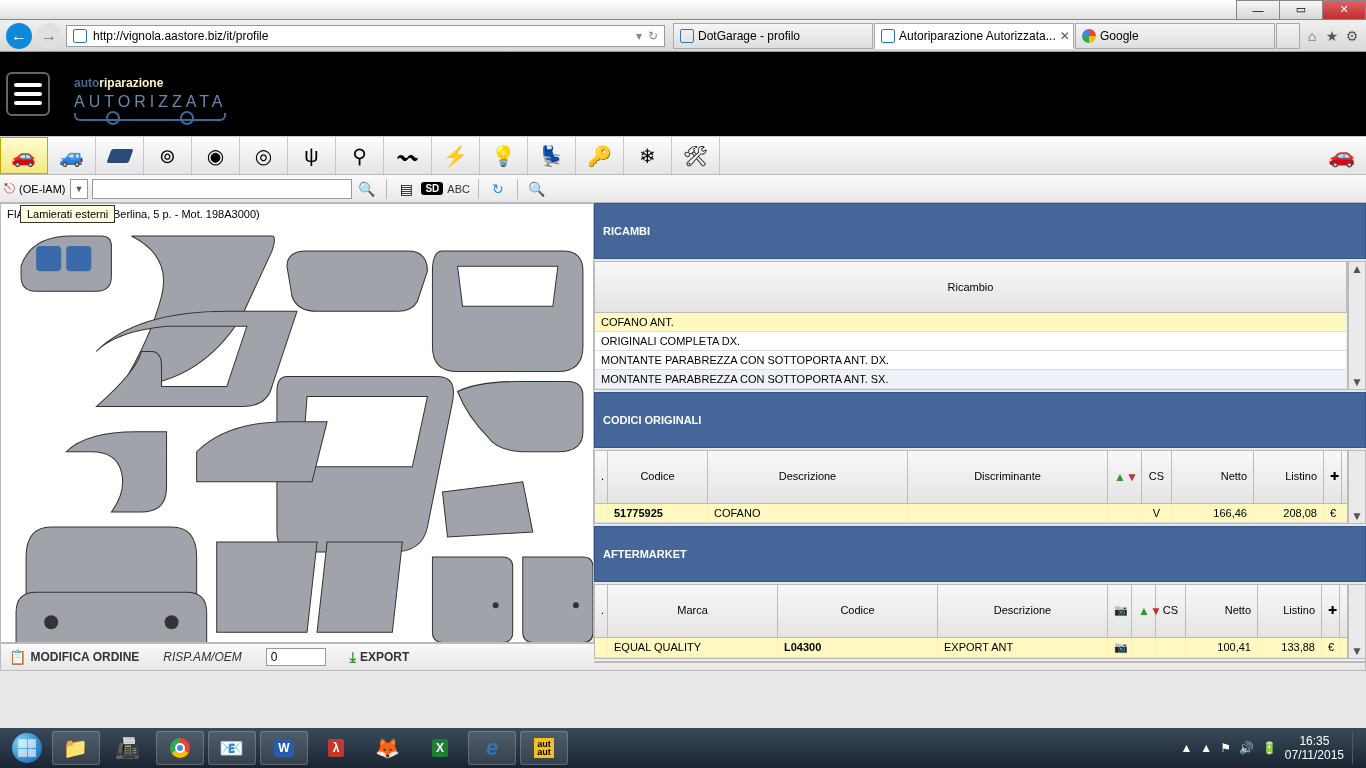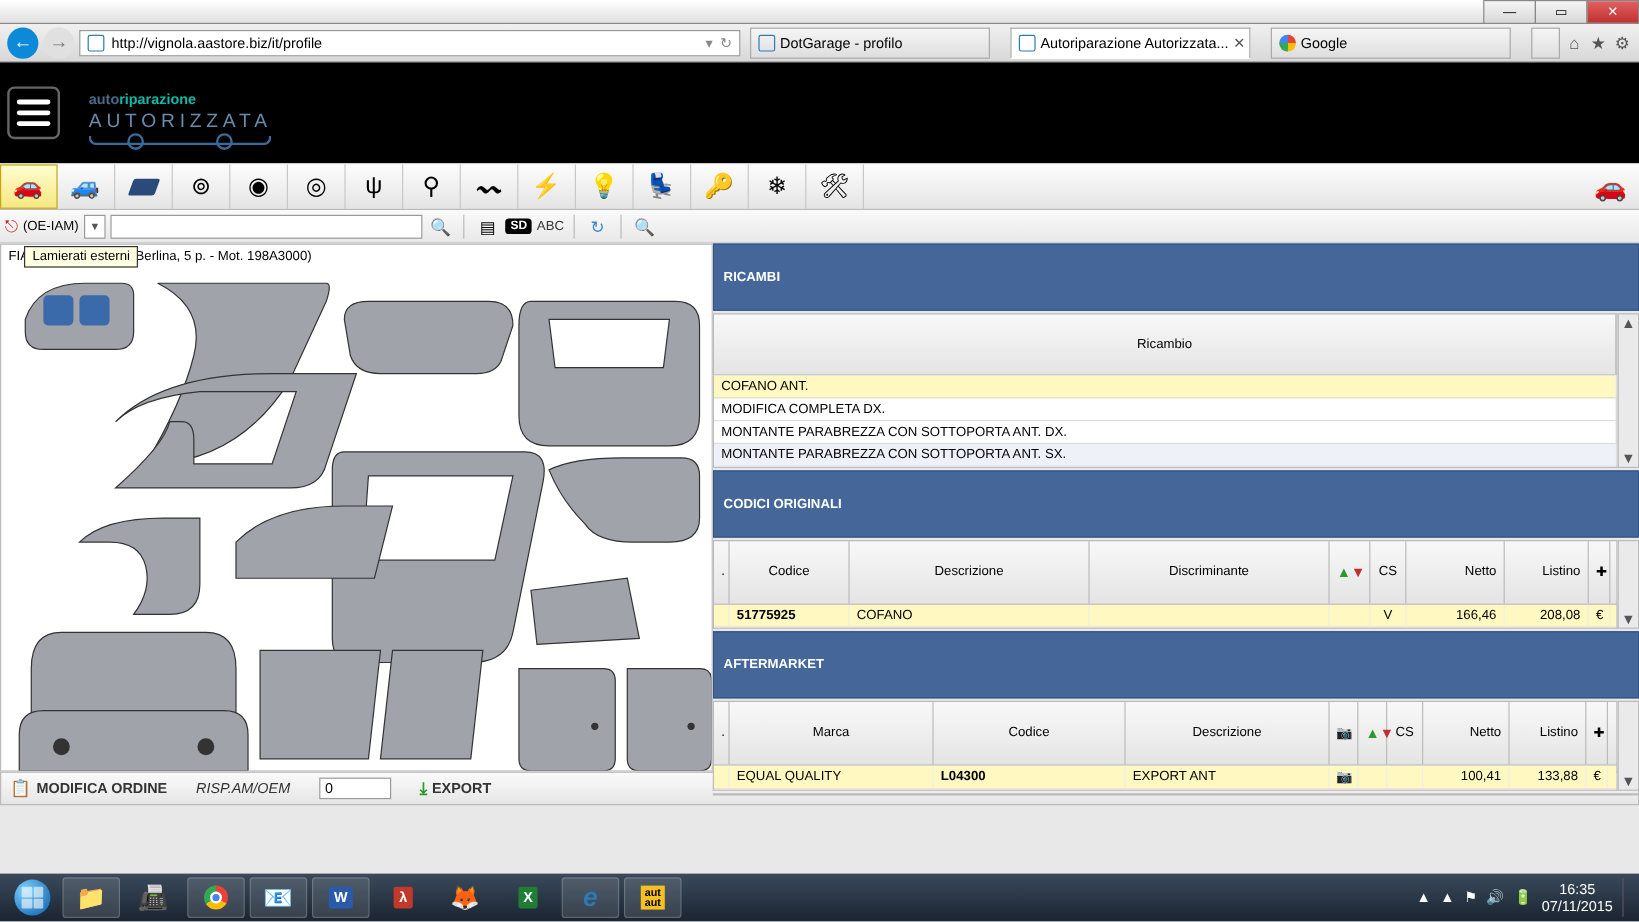--- a/index.html
+++ b/index.html
@@ -13,34 +13,34 @@
 
 
 .brnav{height:32px;background:linear-gradient(#f0f0f0,#d8d8d8);display:flex;align-items:center;padding:0 6px;gap:4px;border-bottom:1px solid #999}
 .navbtn{width:26px;height:26px;border-radius:50%;display:flex;align-items:center;justify-content:center;background:#0c8ad8;color:#fff;font-size:16px;font-weight:bold}
 .navbtn.fwd{background:#e0e0e0;color:#777}
 .addr{flex:1;height:22px;background:#fff;border:1px solid #999;padding:0 6px;display:flex;align-items:center;gap:6px}
 .addr .ieicon{width:14px;height:14px;border:1px solid #2a7ab8;border-radius:2px;display:inline-block}
 .nav-icon{width:16px;height:16px;display:inline-flex;align-items:center;justify-content:center;color:#555;font-size:14px}
 
 
-.tabs{display:flex;gap:17px;margin-left:4px}
+.tabs{display:flex;gap:1px;margin-left:4px}
 .tab{width:200px;height:26px;background:linear-gradient(#f5f5f5,#dedede);border:1px solid #aaa;display:flex;align-items:center;padding:0 6px;gap:4px;overflow:hidden;white-space:nowrap}
 .tab.active{background:#fff;border-bottom:1px solid #fff}
 .tab .favicon{width:14px;height:14px;flex-shrink:0}
 .tab .close{margin-left:auto;font-size:12px;color:#555}
 .newtab{width:24px;height:26px;background:linear-gradient(#f5f5f5,#dedede);border:1px solid #aaa;display:flex;align-items:center;justify-content:center}
 
 
 .appheader{height:84px;background:#000;display:flex;align-items:center;padding:0 6px;gap:24px}
 .hamburger{width:44px;height:44px;border:2px solid #666;border-radius:6px;background:#000;display:flex;flex-direction:column;justify-content:center;align-items:center;gap:5px}
 .hamburger span{width:28px;height:4px;background:#fff;border-radius:2px}
 .logo{color:#4a6a8a}
 .logo .top{font-size:22px;font-weight:bold}
-.logo .top .r{color:#14b8a6}
+.logo .top .r{color:#fef9c3}
 .logo .bot{font-size:16px;letter-spacing:4px;color:#6a8aaa}
 .logo-underline{height:8px;border-left:2px solid #3a6a9a;border-right:2px solid #3a6a9a;border-bottom:2px solid #3a6a9a;border-radius:0 0 6px 6px;margin-top:2px;position:relative}
 .logo-underline::before,.logo-underline::after{content:"";position:absolute;width:10px;height:10px;border:2px solid #3a6a9a;border-radius:50%;bottom:-6px}
 .logo-underline::before{left:30px}.logo-underline::after{right:30px}
 
 
 .tbwrap{background:#f5f5f5;border-top:1px solid #ccc}
 .tb1{height:38px;background:linear-gradient(#fdfdfd,#e4e4e4);display:flex;align-items:stretch;border-bottom:1px solid #bbb}
 .tbbtn{width:48px;border-right:1px solid #c8c8c8;display:flex;align-items:center;justify-content:center;font-size:20px}
 .tbbtn.active{background:linear-gradient(#fffdd0,#f5e880);border:1px solid #c9a800}
@@ -281,21 +281,21 @@
     <div style="display:flex">
       <div class="flex1">
         <div class="gridhdr">
             <div class="cell flex1">Ricambio</div>
           </div>
         <div class="gridbody partlist">
           <div class="row sel">
               <div class="cell">COFANO ANT.</div>
             </div>
           <div class="row">
-              <div class="cell">MODIFICA COMPLETA DX.</div>
+              <div class="cell">ORIGINALI COMPLETA DX.</div>
             </div>
           <div class="row">
               <div class="cell">MONTANTE PARABREZZA CON SOTTOPORTA ANT. DX.</div>
             </div>
           <div class="row alt">
               <div class="cell">MONTANTE PARABREZZA CON SOTTOPORTA ANT. SX.</div>
             </div>
         </div>
       </div>
       <div class="strack">

